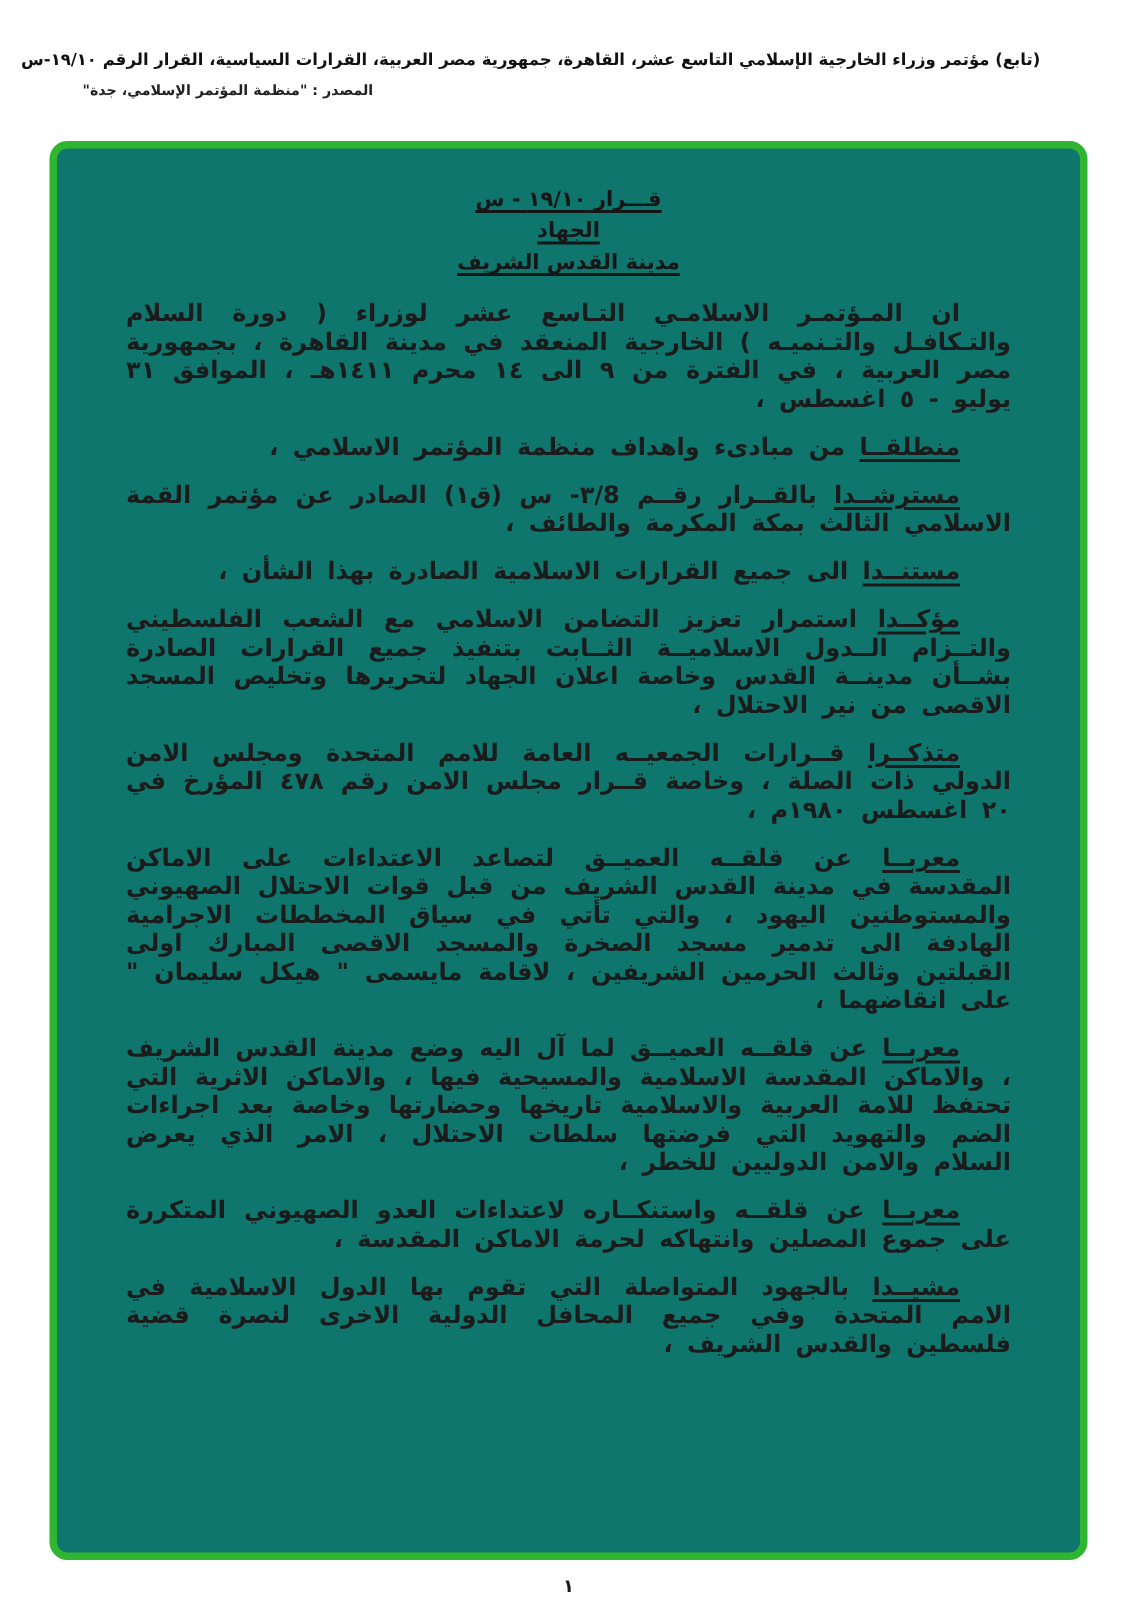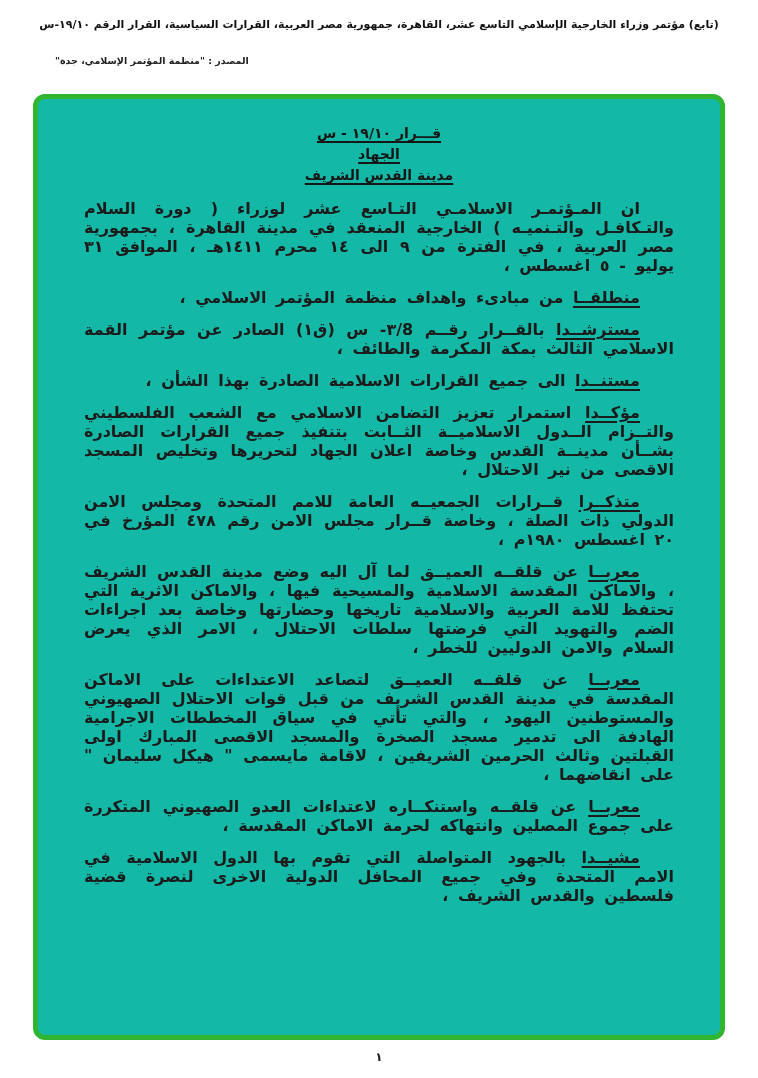--- a/index.html
+++ b/index.html
@@ -7,40 +7,40 @@
   body {
     width:758px; height:1078px;
     font-family:"DejaVu Sans", sans-serif;
     direction:rtl;
     position:relative;
     overflow:hidden;
   }
   .page { position:relative; width:758px; height:1078px; background:#fff; }
 
   .header-ref {
-    position:absolute; top:18px; left:14px; right:14px;
-    text-align:center;
+    position:absolute; top:33px; left:14px; right:14px;
+    text-align:left;
     font-size:11px; font-weight:bold; color:#111;
     white-space:nowrap; overflow:hidden;
     letter-spacing:0.2px;
   }
   .header-src {
     position:absolute; top:55px; left:55px;
     font-size:9.5px; font-weight:bold; color:#222;
     direction:rtl;
   }
 
   .frame {
     position:absolute; top:94px; right:33px;
     width:692px; height:946px;
     border:5px solid #2fb52f;
     border-radius:12px;
     padding:24px 46px 18px 46px;
     overflow:hidden;
-    background:#14b8a6;
+    background:#0f766e;
   }
 
   .title-block { text-align:center; margin-bottom:12px; }
   .title-line {
     font-weight:bold; font-size:14px; color:#161616;
     letter-spacing:2px; line-height:21px;
     text-decoration:underline;
     text-underline-offset:3px;
     text-decoration-thickness:1.5px;
   }
@@ -90,23 +90,23 @@
 
     <p class="para"><span class="lead">مسترشــدا</span> <span>بالقــرار رقــم ٣/8- س (ق١) الصادر عن مؤتمر القمة الاسلامي الثالث بمكة المكرمة والطائف ،</span></p>
 
     <p class="para"><span class="lead">مستنــدا</span> <span>الى جميع القرارات الاسلامية الصادرة بهذا الشأن ،</span></p>
 
     <p class="para"><span class="lead">مؤكــدا</span> <span>استمرار تعزيز التضامن الاسلامي مع الشعب الفلسطيني والتــزام الــدول الاسلاميــة الثــابت بتنفيذ جميع القرارات الصادرة بشــأن مدينــة القدس وخاصة اعلان الجهاد لتحريرها وتخليص المسجد الاقصى من نير الاحتلال ،</span></p>
 
     <p class="para"><span class="lead">متذكــرا</span> <span>قــرارات الجمعيــه العامة للامم المتحدة ومجلس الامن الدولي ذات الصلة ، وخاصة قــرار مجلس الامن رقم ٤٧٨ المؤرخ في ٢٠ اغسطس ١٩٨٠م ،</span></p>
 
 
+    <p class="para"><span class="lead">معربــا</span> <span>عن قلقــه العميــق لتصاعد الاعتداءات على الاماكن المقدسة في مدينة القدس الشريف من قبل قوات الاحتلال الصهيوني والمستوطنين اليهود ، والتي تأتي في سياق المخططات الاجرامية الهادفة الى تدمير مسجد الصخرة والمسجد الاقصى المبارك اولى القبلتين وثالث الحرمين الشريفين ، لاقامة مايسمى " هيكل سليمان " على انقاضهما ،</span></p>
+
     <p class="para"><span class="lead">معربــا</span> <span>عن قلقــه العميــق لما آل اليه وضع مدينة القدس الشريف ، والاماكن المقدسة الاسلامية والمسيحية فيها ، والاماكن الاثرية التي تحتفظ للامة العربية والاسلامية تاريخها وحضارتها وخاصة بعد اجراءات الضم والتهويد التي فرضتها سلطات الاحتلال ، الامر الذي يعرض السلام والامن الدوليين للخطر ،</span></p>
-
-    <p class="para"><span class="lead">معربــا</span> <span>عن قلقــه العميــق لتصاعد الاعتداءات على الاماكن المقدسة في مدينة القدس الشريف من قبل قوات الاحتلال الصهيوني والمستوطنين اليهود ، والتي تأتي في سياق المخططات الاجرامية الهادفة الى تدمير مسجد الصخرة والمسجد الاقصى المبارك اولى القبلتين وثالث الحرمين الشريفين ، لاقامة مايسمى " هيكل سليمان " على انقاضهما ،</span></p>
 
     <p class="para"><span class="lead">معربــا</span> <span>عن قلقــه واستنكــاره لاعتداءات العدو الصهيوني المتكررة على جموع المصلين وانتهاكه لحرمة الاماكن المقدسة ،</span></p>
 
 
     <p class="para"><span class="lead">مشيــدا</span> <span>بالجهود المتواصلة التي تقوم بها الدول الاسلامية في الامم المتحدة وفي جميع المحافل الدولية الاخرى لنصرة قضية فلسطين والقدس الشريف ،</span></p>
 
   </div>
 
   <div class="pagenum">١</div>
 

